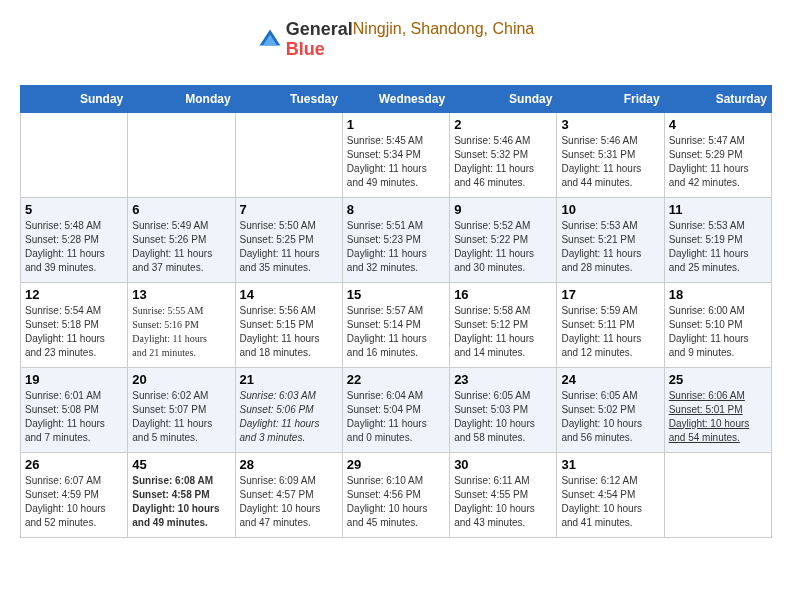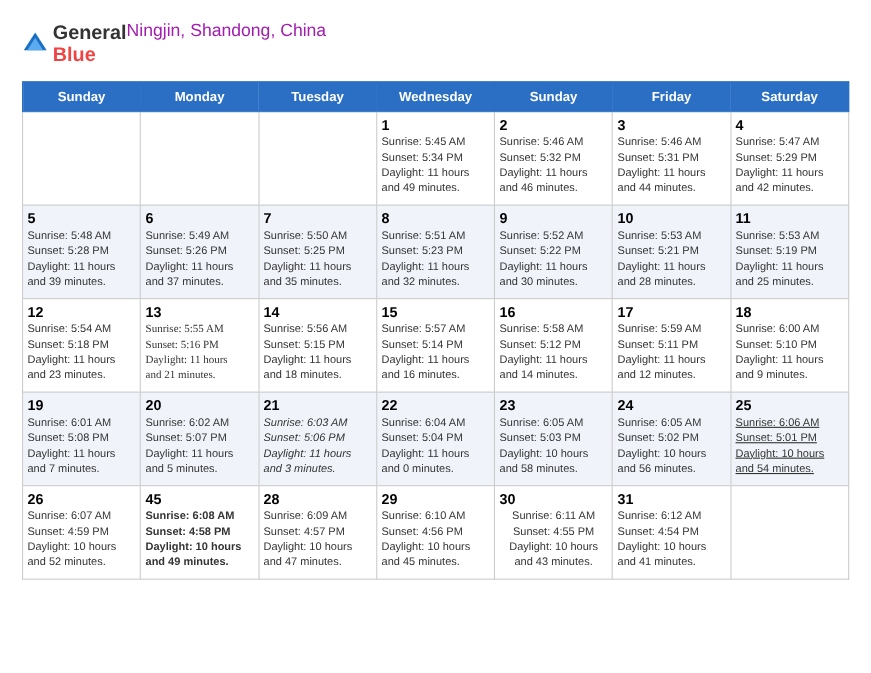--- a/index.html
+++ b/index.html
@@ -5,23 +5,23 @@
     * { box-sizing: border-box; margin: 0; padding: 0; }
     body {
       font-family: Arial, sans-serif;
       background: #fff;
       width: 792px;
       min-height: 612px;
       padding: 20px;
     }
     .header {
       display: flex;
-      justify-content: flex-start;
+      justify-content: center;
       align-items: flex-start;
-      margin-bottom: 14px;
+      margin-bottom: 25px;
     }
     .logo {
       display: flex;
       align-items: center;
       gap: 4px;
     }
     .logo-text {
       font-size: 18px;
       font-weight: bold;
       line-height: 1.1;
@@ -35,32 +35,32 @@
     .title-block {
       text-align: right;
     }
     .month-title {
       font-size: 36px;
       font-weight: bold;
       color: #222;
     }
     .location {
       font-size: 16px;
-      color: #a21caf;
+      color: #a16207;
     }
     .calendar {
       width: 100%;
       border-collapse: collapse;
       font-size: 11px;
     }
     .calendar th {
       background: #2a6fc4;
       color: #fff;
       padding: 6px 4px;
-      text-align: center;
+      text-align: right;
       font-size: 12px;
       border: 1px solid #2a6fc4;
     }
     .calendar td {
       border: 1px solid #ccc;
       vertical-align: top;
       padding: 4px;
       width: calc(100% / 7);
       min-height: 80px;
       height: 85px;
@@ -322,21 +322,21 @@
         </td>
         <td>
           <div class="day-number">29</div>
           <div class="day-info" style="white-space: pre-line;">Sunrise: 6:10 AM
 Sunset: 4:56 PM
 Daylight: 10 hours
 and 45 minutes.</div>
         </td>
         <td>
           <div class="day-number">30</div>
-          <div class="day-info" style="white-space: pre-line; text-align: center;">Sunrise: 6:11 AM
+          <div class="day-info" style="white-space: pre-line;">Sunrise: 6:11 AM
 Sunset: 4:55 PM
 Daylight: 10 hours
 and 43 minutes.</div>
         </td>
         <td>
           <div class="day-number">31</div>
           <div class="day-info" style="white-space: pre-line;">Sunrise: 6:12 AM
 Sunset: 4:54 PM
 Daylight: 10 hours
 and 41 minutes.</div>

